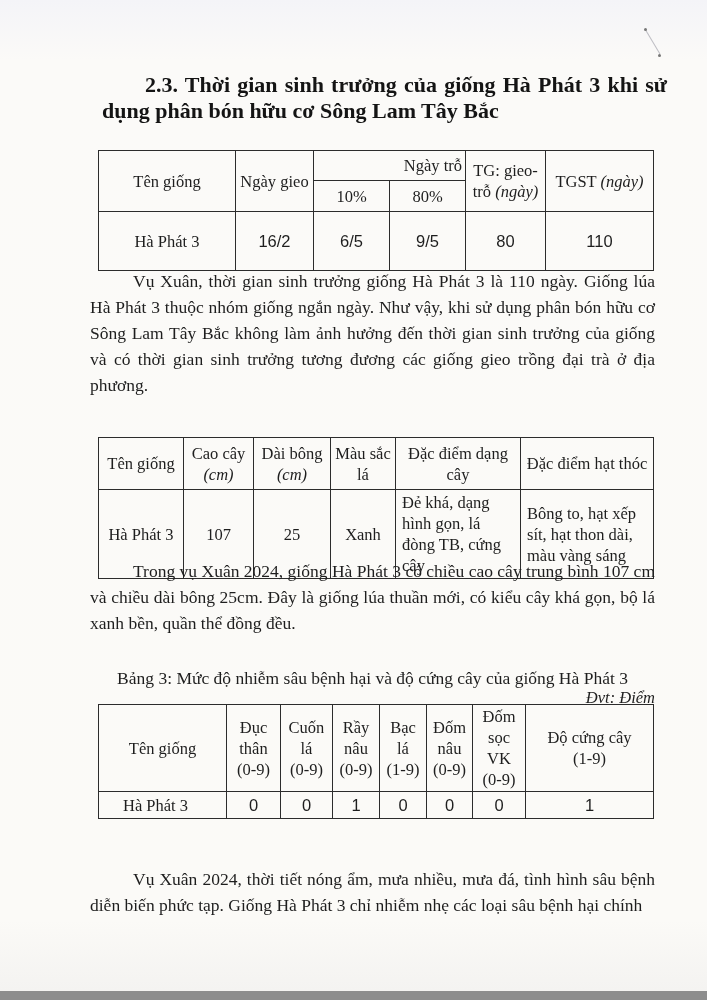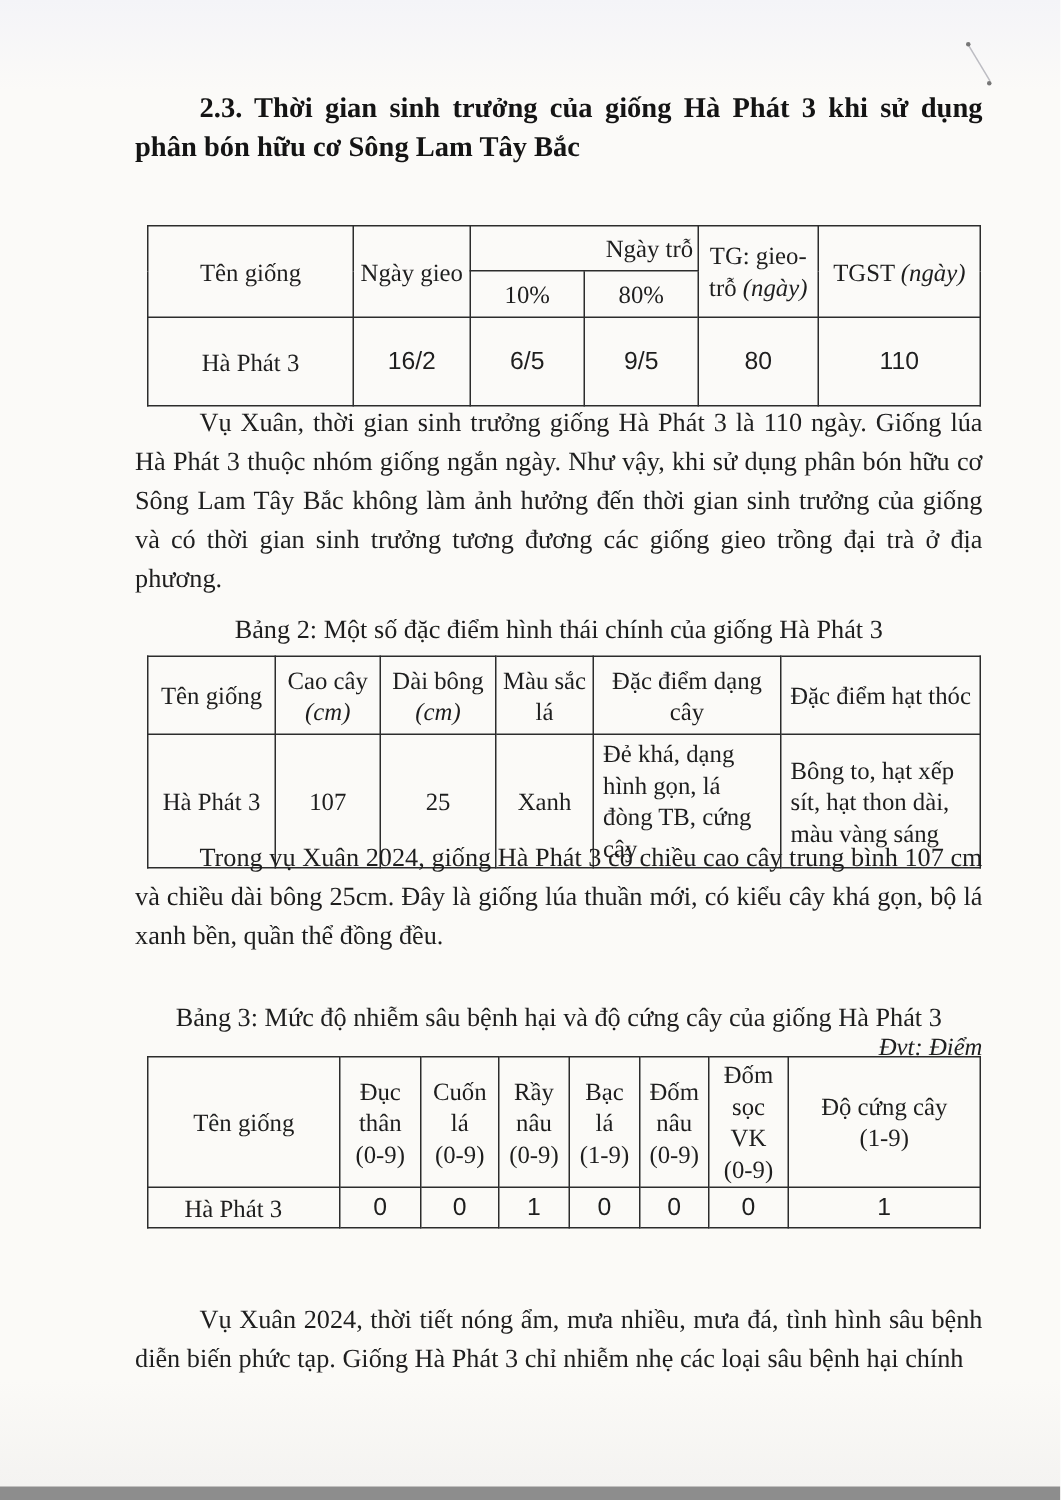--- a/index.html
+++ b/index.html
@@ -6,21 +6,21 @@
   .page{
     position:relative;
     width:707px;height:1000px;
     background:linear-gradient(180deg,#f4f4f8 0%,#fbfaf8 6%,#fbfaf7 92%,#f4f3f1 99%);
     font-family:"Liberation Serif", serif;
     color:#1e1e1e;
     overflow:hidden;
   }
   .blk{position:absolute;left:90px;width:565px;}
   .para{font-size:17.5px;line-height:26px;text-align:justify;text-indent:43px;margin:0;}
-  .heading{font-size:19px;line-height:26px;font-weight:bold;text-align:justify;text-indent:43px;margin:0;color:#141414;}
+  .heading{font-size:22px;line-height:26px;font-weight:bold;text-align:justify;text-indent:43px;margin:12px;color:#141414;}
   .caption{font-size:17.5px;line-height:24px;margin:0;}
   .caption.indent{text-align:justify;text-indent:43px;}
   .caption.center{text-align:center;text-indent:0;}
   .dvt{font-size:16.5px;font-style:italic;text-align:right;padding-right:2px;}
   .notes{font-size:16.5px;line-height:25px;font-style:italic;margin:0;text-align:justify;}
   .note-label{font-weight:bold;text-decoration:underline;}
   table{border-collapse:collapse;table-layout:fixed;}
   .dtable{position:absolute;left:98px;width:555px;background:transparent;}
   .dtable td,.dtable th{
     border:1px solid #2c2c2c;
@@ -78,21 +78,20 @@
       <td class="num">9/5</td>
       <td class="num">80</td>
       <td class="num">110</td>
     </tr>
   </tbody>
     </table>
 
   <p class="blk para" style="top:268px;">Vụ Xuân, thời gian sinh trưởng giống Hà Phát 3 là 110 ngày. Giống lúa Hà Phát 3 thuộc nhóm giống ngắn ngày. Như vậy, khi sử dụng phân bón hữu cơ Sông Lam Tây Bắc không làm ảnh hưởng đến thời gian sinh trưởng của giống và có thời gian sinh trưởng tương đương các giống gieo trồng đại trà ở địa phương.</p>
 
 
-  <p class="blk caption center" style="top:407px;">Bảng 2: Một số đặc điểm hình thái chính của giống Hà Phát 3</p>
 
   <table class="dtable" style="top:437px;">
     <colgroup>
       <col style="width:85px">
         <col style="width:70px">
         <col style="width:77px">
       <col style="width:65px">
         <col style="width:125px">
         <col style="width:133px">
     </colgroup>

